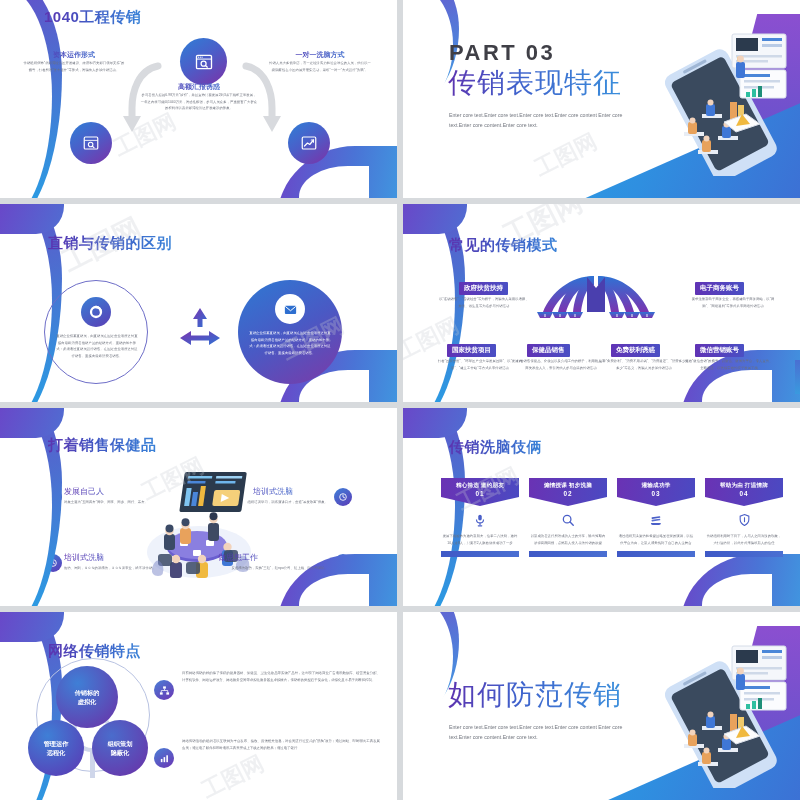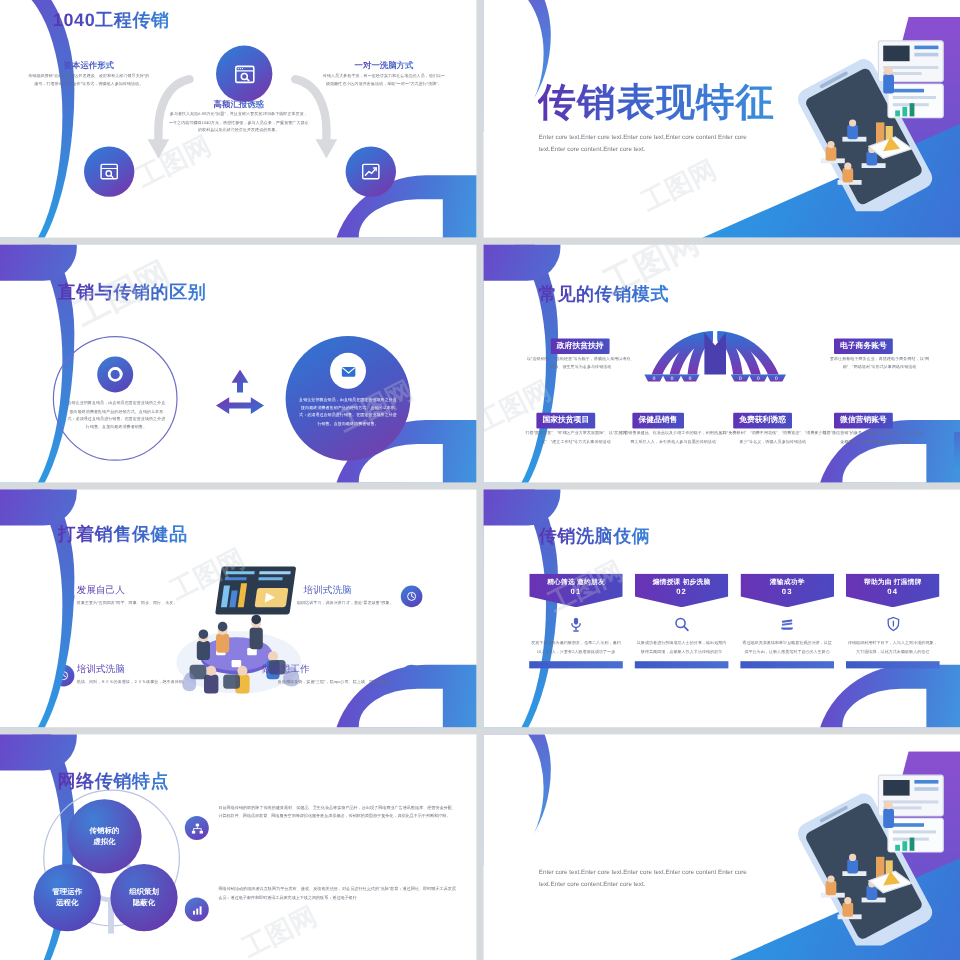--- a/index.html
+++ b/index.html
@@ -95,21 +95,21 @@
   .arrow-curve{
     position:absolute;z-index:4;
   }
   
   .part-num{
     position:absolute;z-index:5;left:46px;top:40px;
     font-size:22px;font-weight:bold;color:#3f3f46;letter-spacing:2.5px;
   }
   .part-cn{
     position:absolute;z-index:5;left:45px;top:64px;
-    font-size:32px;font-weight:bold;letter-spacing:1px;
+    font-size:28px;font-weight:normal;letter-spacing:1px;
     background:linear-gradient(90deg,#5c33b0 0%,#3f62cc 40%,#3a8fdc 100%);
     -webkit-background-clip:text;background-clip:text;color:transparent;
   }
   .part-desc{
     position:absolute;z-index:5;left:46px;top:110px;width:185px;
     font-size:5.2px;line-height:2.0;color:#72767f;
   }
   .divider-bgL{
     position:absolute;left:-40px;top:-40px;width:96px;height:150px;z-index:1;
     background:linear-gradient(165deg,#7245c8,#3aa7e6);
@@ -344,20 +344,21 @@
         <circle cx="8.5" cy="2.5" r="3" fill="#f2d3bc"></circle>
       </g>
       <g transform="translate(86,76)">
         <rect x="0" y="0" width="7" height="18" fill="#e8a25c"></rect>
         <rect x="8" y="3" width="6" height="15" fill="#f0c96a"></rect>
       </g>
       <path d="M80 96 L102 88 L116 98 L92 106 Z" fill="#fdfdfd" stroke="#d9dfe9"></path>
       <path d="M98 88 L106 98 L92 100 Z" fill="#f0b93f"></path>
     </svg>
 
+    <div class="part-num">PART 03</div>
     <div class="part-cn">传销表现特征</div>
     <div class="part-desc">Enter core text.Enter core text.Enter core text.Enter core content Enter core text.Enter core content.Enter core text.</div>
 
     <div class="wm">
       <span class="w1" style="left:130px;top:140px">工图网</span>
     </div>
   </div>
 
   <div class="slide s3">
     <div class="wave-left"></div>
@@ -786,16 +787,17 @@
         <circle cx="8.5" cy="2.5" r="3" fill="#f2d3bc"></circle>
       </g>
       <g transform="translate(86,76)">
         <rect x="0" y="0" width="7" height="18" fill="#e8a25c"></rect>
         <rect x="8" y="3" width="6" height="15" fill="#f0c96a"></rect>
       </g>
       <path d="M80 96 L102 88 L116 98 L92 106 Z" fill="#fdfdfd" stroke="#d9dfe9"></path>
       <path d="M98 88 L106 98 L92 100 Z" fill="#f0b93f"></path>
     </svg>
 
+    <div class="part-cn">如何防范传销</div>
     <div class="part-desc">Enter core text.Enter core text.Enter core text.Enter core content Enter core text.Enter core content.Enter core text.</div>
   </div>
 
 </div>
 
 </body></html>

